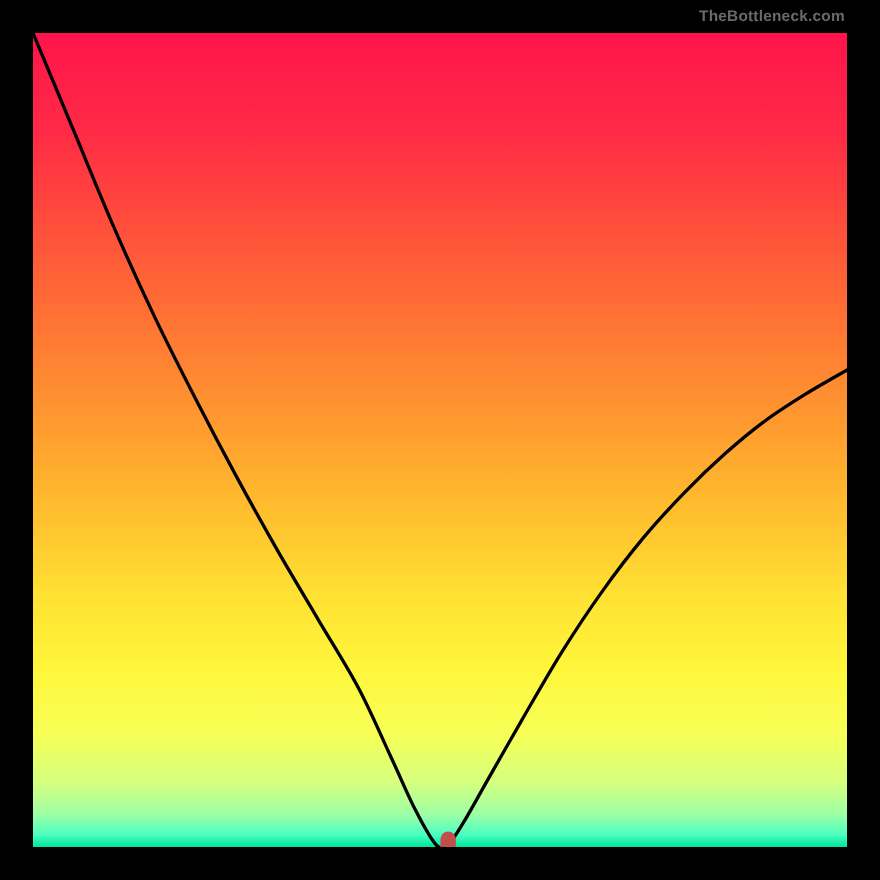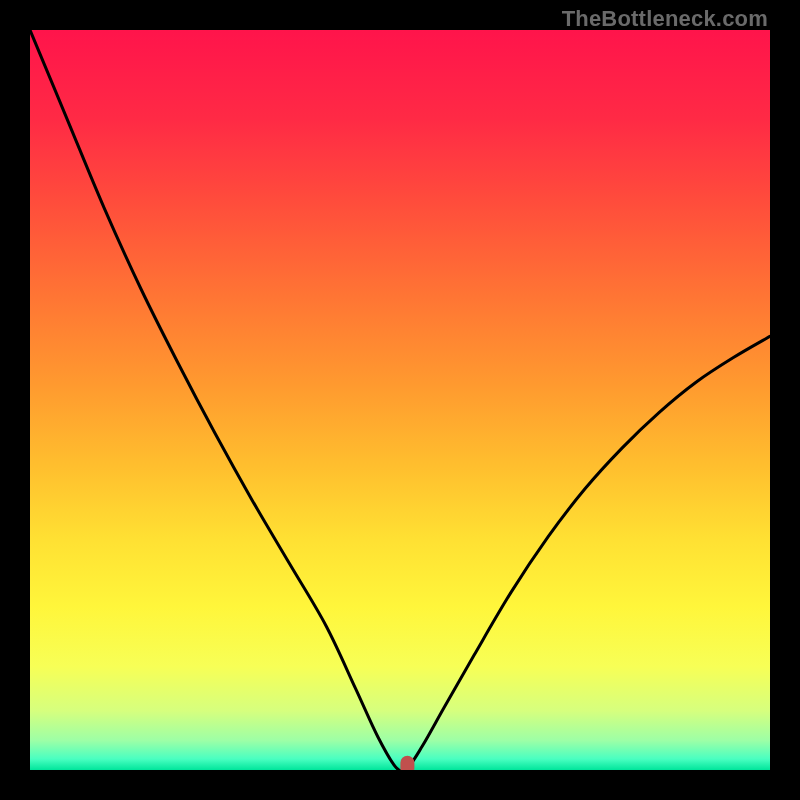--- a/index.html
+++ b/index.html
@@ -24,21 +24,21 @@
     top: 30px;
     width: 740px;
     height: 740px;
     overflow: hidden;
   }
   .watermark {
     position: absolute;
     top: 6px;
     right: 32px;
     font-family: Arial, Helvetica, sans-serif;
-    font-size: 22px;
+    font-size: 14px;
     font-weight: 600;
     color: #6a6a6a;
     letter-spacing: 0.2px;
   }
   svg {
     position: absolute;
     left: 0;
     top: 0;
   }
 </style>

